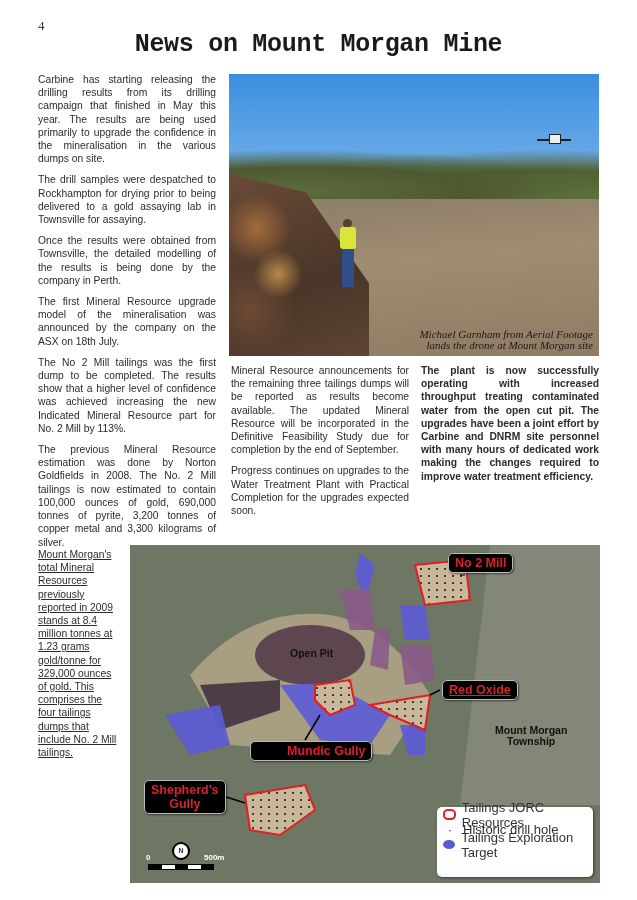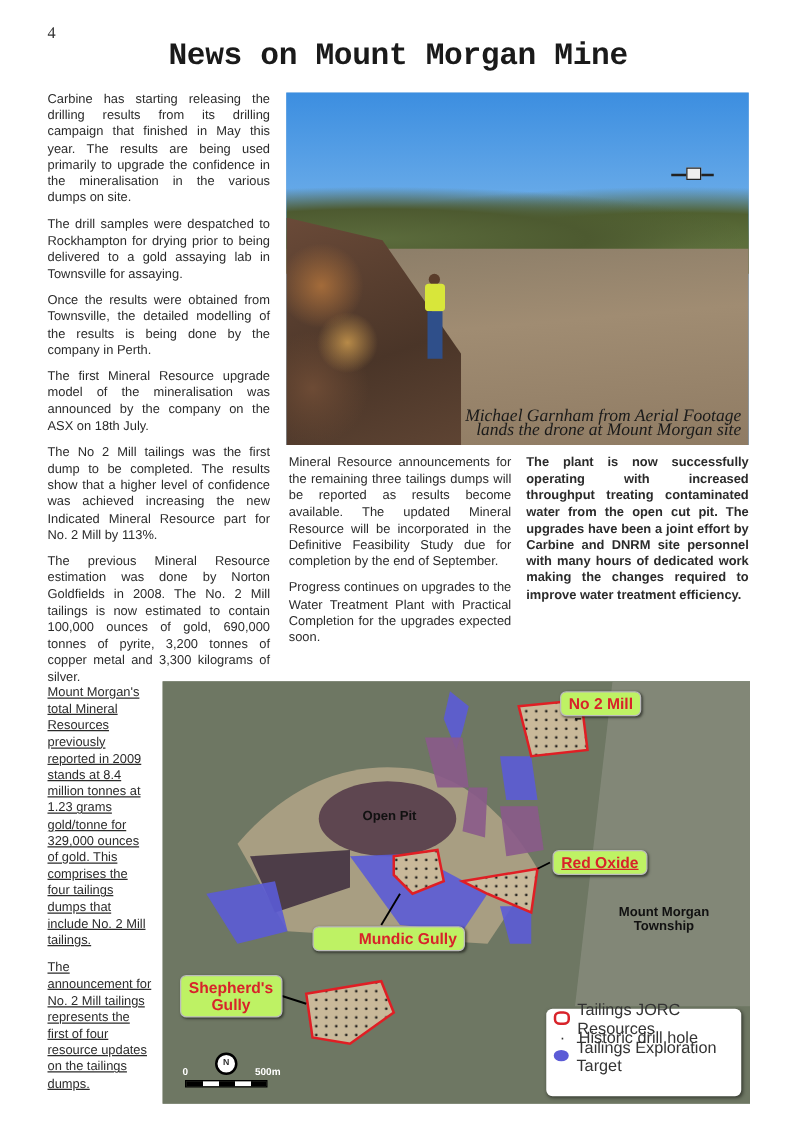--- a/index.html
+++ b/index.html
@@ -21,26 +21,26 @@
   .trees { position:absolute; left:0; top:75px; width:100%; height:70px; background:radial-gradient(ellipse at 20% 60%,#5b6b3c 0,#4d5a30 40%,transparent 70%),radial-gradient(ellipse at 85% 70%,#627540 0,#506030 40%,transparent 70%),linear-gradient(180deg,transparent 35%,#6a7140 60%,#7d6b45 100%); }
   .ground { position:absolute; left:0; top:125px; width:100%; height:160px; background:linear-gradient(175deg,#8b7d68 0,#a08c72 40%,#8f7b63 100%); }
   .rocks { position:absolute; left:0; top:100px; width:140px; height:182px; background:radial-gradient(circle at 20% 30%,#a36b3a 0,transparent 20%),radial-gradient(circle at 35% 55%,#b78a48 0,transparent 18%),radial-gradient(circle at 15% 75%,#6d4b35 0,transparent 25%),linear-gradient(160deg,#6a4a38,#4a3528 60%,#5e4433); clip-path:polygon(0 0,55% 10%,100% 60%,100% 100%,0 100%); }
   .person { position:absolute; left:108px; top:145px; width:22px; height:70px; }
   .person .vest { position:absolute; left:3px; top:8px; width:16px; height:22px; background:#d8e63a; border-radius:3px; }
   .person .head { position:absolute; left:6px; top:0; width:9px; height:9px; background:#5a3d2b; border-radius:50%; }
   .person .legs { position:absolute; left:5px; top:30px; width:12px; height:38px; background:#2f4f8a; }
   .drone { position:absolute; left:308px; top:60px; width:34px; height:12px; }
   .drone .body { position:absolute; left:12px; top:0; width:10px; height:8px; background:#eee; border:1px solid #222; }
   .drone .arm { position:absolute; top:5px; height:2px; width:34px; background:#222; }
-  .caption { position:absolute; right:6px; bottom:6px; font-family:"Liberation Serif",serif; font-size:14px; line-height:10.5px; color:#1a1a1a; text-align:right; font-style:italic; }
+  .caption { position:absolute; right:6px; bottom:6px; font-family:"Liberation Serif",serif; font-size:11px; line-height:10.5px; color:#1a1a1a; text-align:right; font-style:italic; }
 
   
   .map { position:absolute; left:130px; top:545px; width:470px; height:338px; overflow:hidden; background:#6f7864; }
   .map svg { position:absolute; left:0; top:0; }
-  .lbl { position:absolute; background:#bef264; border:1px solid #bbb; border-radius:5px; color:#d8232a; font-weight:bold; font-size:12.5px; padding:2px 6px; box-shadow:1px 1px 2px rgba(0,0,0,0.5); line-height:14px; text-align:center; }
+  .lbl { position:absolute; background:#000000; border:1px solid #bbb; border-radius:5px; color:#d8232a; font-weight:bold; font-size:12.5px; padding:2px 6px; box-shadow:1px 1px 2px rgba(0,0,0,0.5); line-height:14px; text-align:center; }
   .township { position:absolute; left:365px; top:180px; font-weight:bold; font-size:10.5px; line-height:11px; color:#111; text-align:center; }
   .openpit { position:absolute; left:160px; top:102px; font-weight:bold; font-size:10.5px; color:#111; }
   .legend { position:absolute; left:307px; top:262px; width:156px; height:70px; background:#fff; border-radius:5px; box-shadow:1px 1px 3px rgba(0,0,0,0.5); font-size:13px; color:#333; }
   .legend .row { display:flex; align-items:center; height:15px; padding-left:6px; }
   .legend .sw { width:14px; height:9px; margin-right:6px; display:inline-block; }
   .scale { position:absolute; left:16px; top:300px; width:90px; font-size:8px; color:#fff; font-weight:bold; }
   .scale .bar { position:absolute; left:2px; top:19px; width:64px; height:4px; background:repeating-linear-gradient(90deg,#000 0 13px,#fff 13px 26px); border:1px solid #000; }
   .north { position:absolute; left:42px; top:297px; width:14px; height:14px; background:#fff; border-radius:50% 50% 50% 50%; border:2px solid #000; font-size:7px; text-align:center; line-height:14px; font-weight:bold; }
 </style>
 </head>
@@ -82,21 +82,20 @@
   <p>Mineral Resource announcements for the remaining three tailings dumps will be reported as results become available. The updated Mineral Resource will be incorporated in the Definitive Feasibility Study due for completion by the end of September.</p>
   <p>Progress continues on upgrades to the Water Treatment Plant with Practical Completion for the upgrades expected soon.</p>
 </div>
 
 <div class="col col3">
   <p>The plant is now successfully operating with increased throughput treating contaminated water from the open cut pit. The upgrades have been a joint effort by Carbine and DNRM site personnel with many hours of dedicated work making the changes required to improve water treatment efficiency.</p>
 </div>
 
 <div class="narrow">
   <p>Mount Morgan's total Mineral Resources previously reported in 2009 stands at 8.4 million tonnes at 1.23 grams gold/tonne for 329,000 ounces of gold. This comprises the four tailings dumps that include No. 2 Mill tailings.</p>
-  <p>The announcement for No. 2 Mill tailings represents the first of four resource updates on the tailings dumps.</p>
 </div>
 
 <div class="map">
   <svg width="470" height="338" viewBox="0 0 470 338">
     <defs>
       <pattern id="dots" width="8" height="7" patternUnits="userSpaceOnUse">
         <rect width="8" height="7" fill="#c9b99a"></rect>
         <circle cx="3" cy="3" r="1" fill="#111"></circle>
       </pattern>
     </defs>

